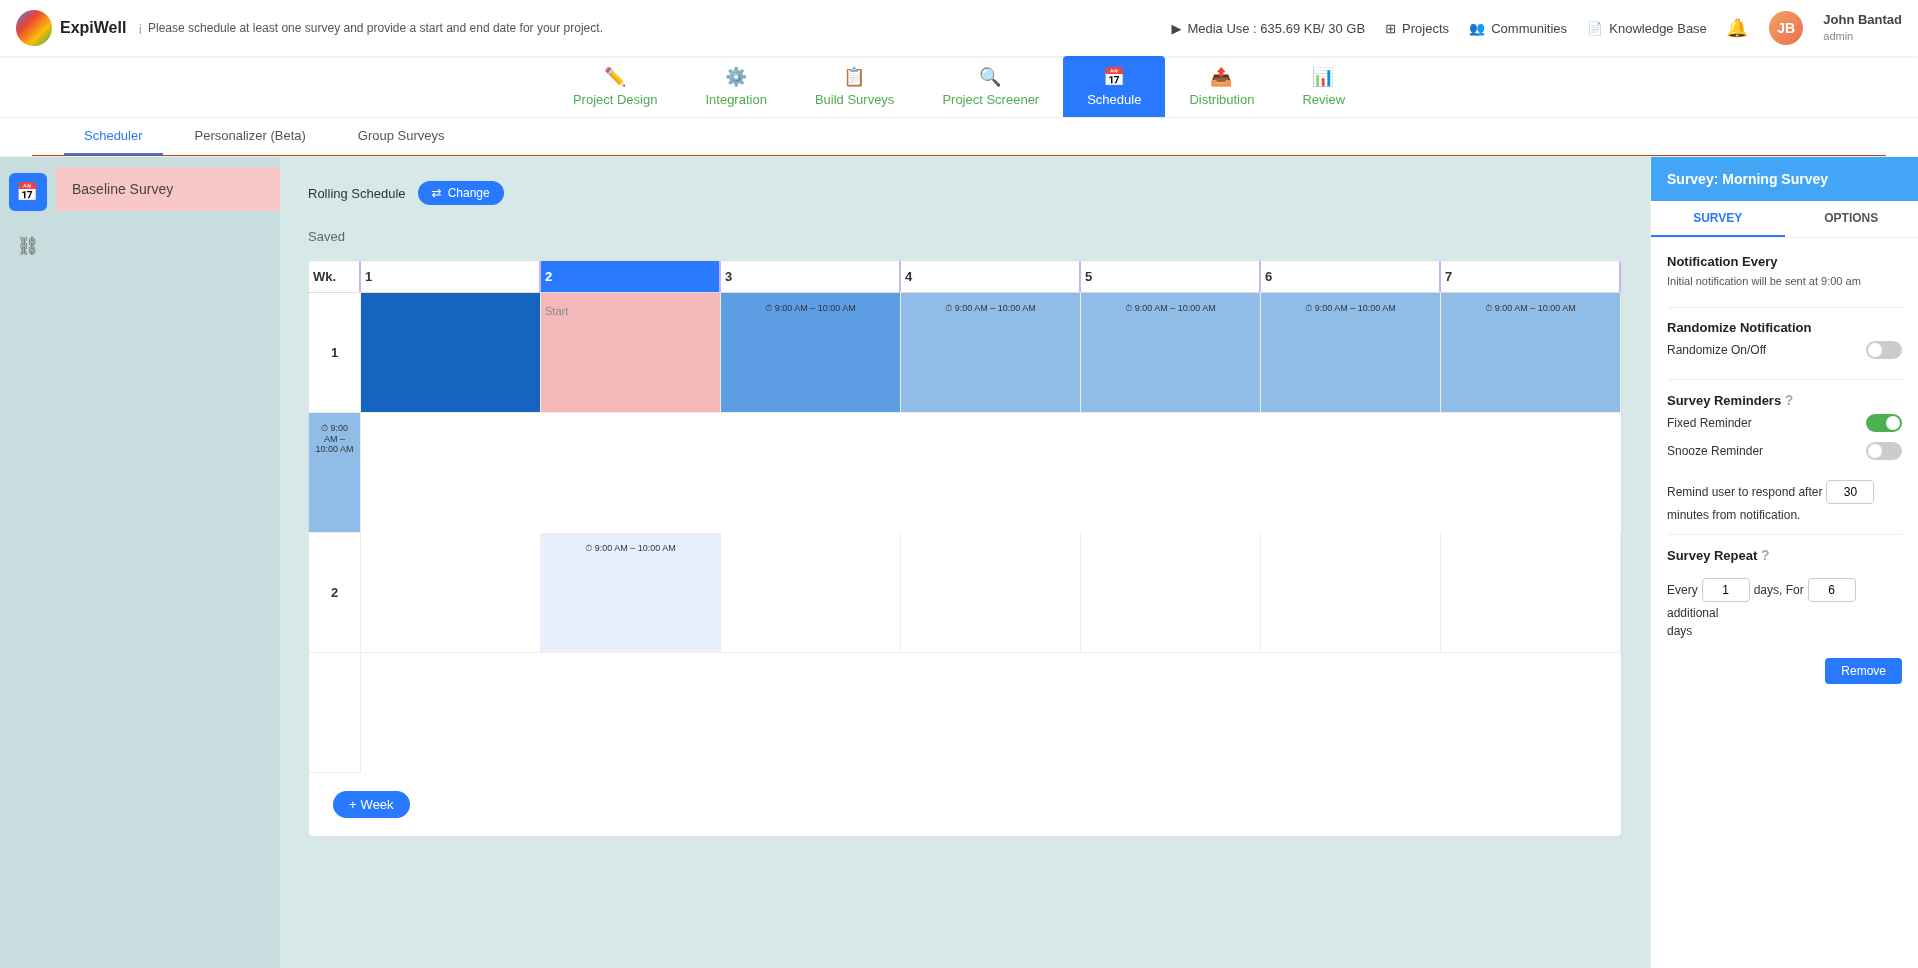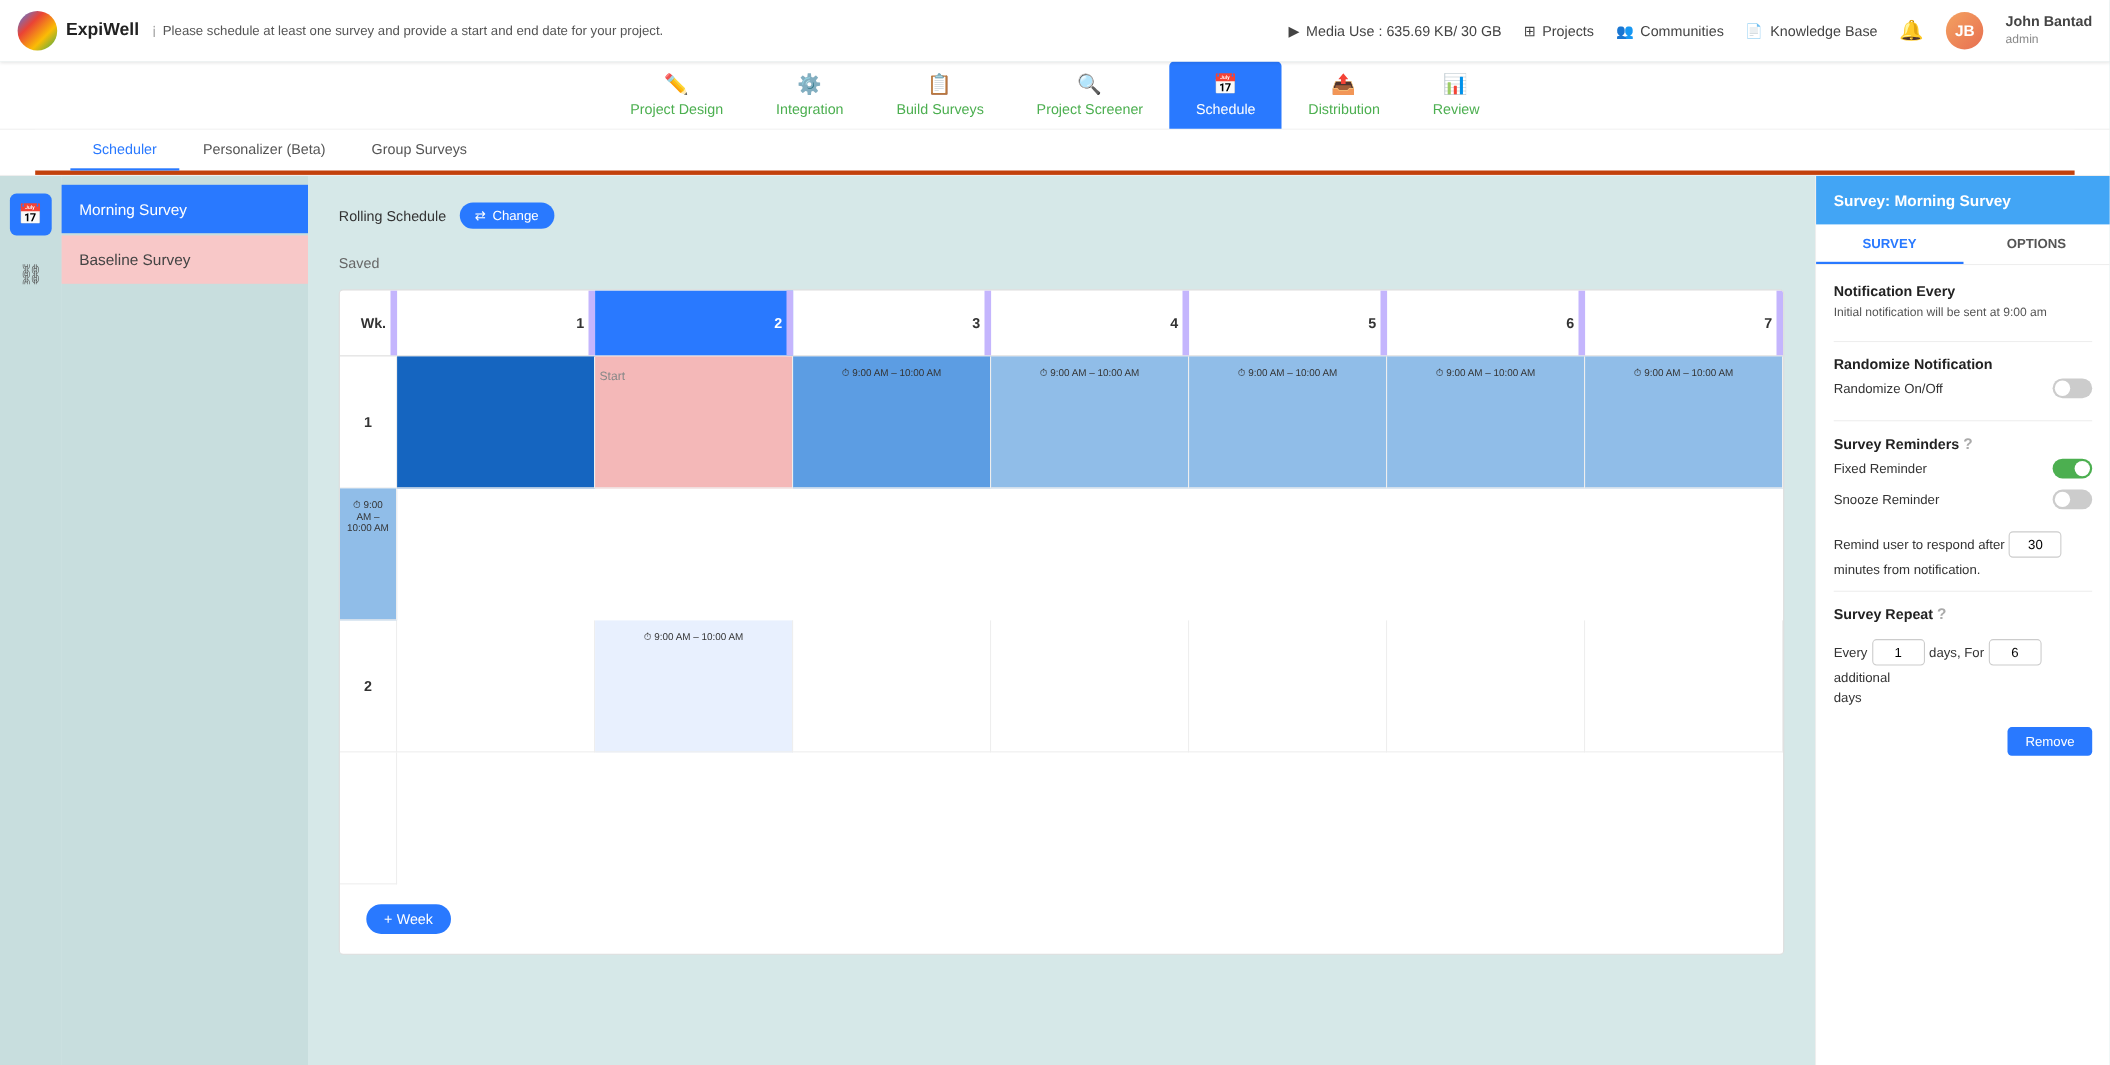--- a/index.html
+++ b/index.html
@@ -91,22 +91,22 @@
     }
     .tab-item .tab-icon { font-size: 18px; }
     .tab-item:not(.active) .tab-label { color: #4caf50; }
     .tab-item.active .tab-label { color: #fff; }
 
     
     .sub-tabs {
       background: #fff;
       display: flex;
       padding: 0 32px;
-      gap: 2px;
-      border-bottom: 4px solid #c2410c;
+      gap: 12px;
+      border-bottom: 1px solid #c2410c;
     }
     .sub-tab {
       padding: 10px 20px;
       cursor: pointer;
       font-size: 13px;
       color: #555;
       border-bottom: 2px solid transparent;
     }
     .sub-tab.active {
       color: #2979ff;
@@ -224,26 +224,26 @@
       border: 1px solid #ddd;
       border-radius: 4px;
       overflow: hidden;
     }
     .cal-header-row {
       display: grid;
       grid-template-columns: 52px repeat(7, 1fr);
       border-bottom: 1px solid #ddd;
     }
     .cal-header-cell {
-      padding: 22px 4px;
-      text-align: right;
+      padding: 8px 4px;
+      text-align: left;
       font-size: 13px;
       font-weight: 600;
       color: #333;
-      border-right: 6px solid #c4b5fd;
+      border-right: 2px solid #c4b5fd;
     }
     .cal-header-cell.highlighted {
       background: #2979ff;
       color: #fff;
     }
     .cal-week-row {
       display: grid;
       grid-template-columns: 52px repeat(7, 1fr);
       min-height: 120px;
     }
@@ -514,23 +514,20 @@
   <div class="sidebar-icons">
     <div class="sidebar-icon-btn active">
       <span>📅</span>
     </div>
     <div class="sidebar-icon-btn">
       <span>⛓</span>
     </div>
   </div>
 
   <div class="survey-list">
-    <div class="survey-item active">
-      <span>Morning Survey</span>
-    </div>
     <div class="survey-item secondary">
       <span>Baseline Survey</span>
     </div>
   </div>
 
   <div class="content-area">
 
     <div class="schedule-settings">
       <div class="setting-row">
         <span>Rolling Schedule</span>

